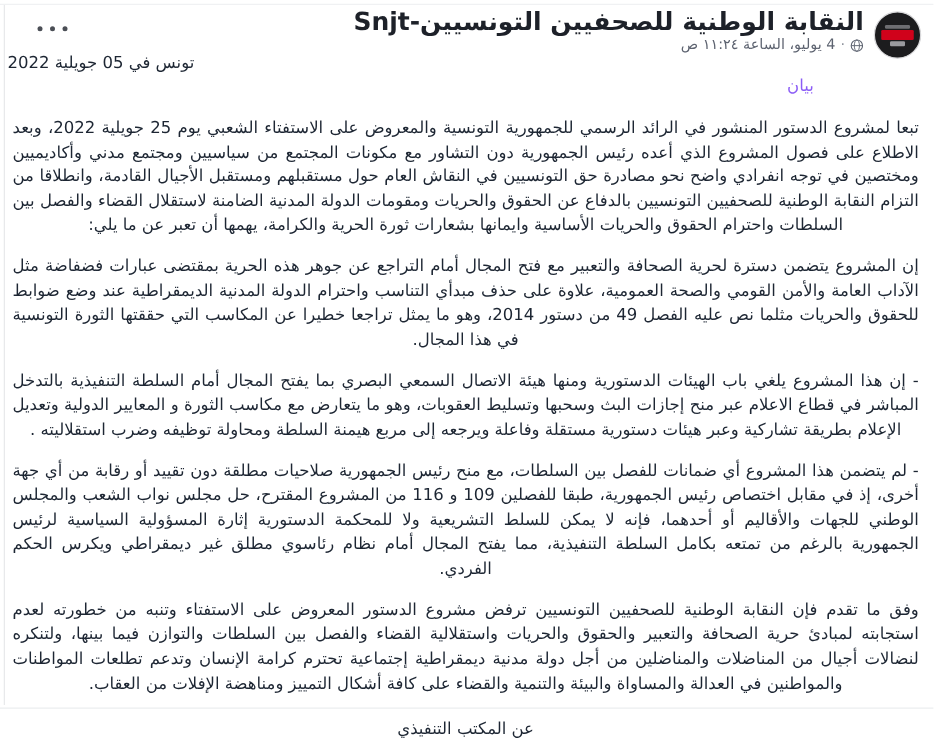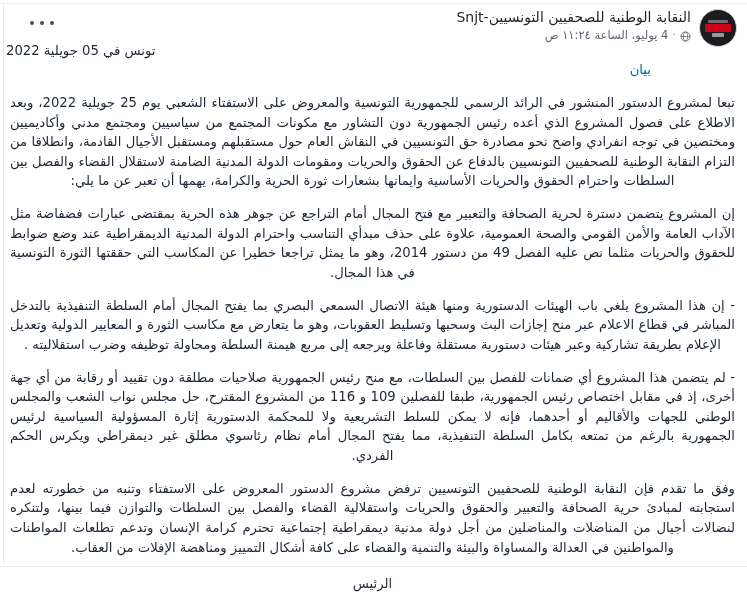--- a/index.html
+++ b/index.html
@@ -93,22 +93,22 @@
     border-radius: 1px;
   }
 
   .header-text {
     position: absolute;
     right: 48px;
     top: 2px;
     text-align: right;
   }
   .page-name {
-    font-size: 14px;
-    font-weight: normal;
+    font-size: 20px;
+    font-weight: bold;
     color: #1d2129;
     line-height: 18px;
     white-space: nowrap;
     letter-spacing: 0;
   }
   .meta-line {
     display: flex;
     flex-direction: row;
     align-items: center;
     justify-content: flex-start;
@@ -168,21 +168,21 @@
     text-align: left;
     font-size: 13.2px;
     line-height: 19px;
     color: #1d2633;
     padding-right: 24px;
   }
   .bayan {
     text-align: right;
     font-size: 13.2px;
     line-height: 19px;
-    color: #0369a1;
+    color: #8b5cf6;
     padding-right: 88px;
   }
   .para {
     text-align: justify;
     text-align-last: center;
     margin-top: 14px;
     font-size: 13.2px;
     line-height: 19.6px;
     color: #1d2633;
     padding: 0 4px;
@@ -242,18 +242,19 @@
     <div class="dateline">تونس في 05 جويلية 2022</div>
     <div class="bayan">بيان</div>
 
     <p class="para">تبعا لمشروع الدستور المنشور في الرائد الرسمي للجمهورية التونسية والمعروض على الاستفتاء الشعبي يوم 25 جويلية 2022، وبعد الاطلاع على فصول المشروع الذي أعده رئيس الجمهورية دون التشاور مع مكونات المجتمع من سياسيين ومجتمع مدني وأكاديميين ومختصين في توجه انفرادي واضح نحو مصادرة حق التونسيين في النقاش العام حول مستقبلهم ومستقبل الأجيال القادمة، وانطلاقا من التزام النقابة الوطنية للصحفيين التونسيين بالدفاع عن الحقوق والحريات ومقومات الدولة المدنية الضامنة لاستقلال القضاء والفصل بين السلطات واحترام الحقوق والحريات الأساسية وايمانها بشعارات ثورة الحرية والكرامة، يهمها أن تعبر عن ما يلي:</p>
     <p class="para tight">إن المشروع يتضمن دسترة لحرية الصحافة والتعبير مع فتح المجال أمام التراجع عن جوهر هذه الحرية بمقتضى عبارات فضفاضة مثل الآداب العامة والأمن القومي والصحة العمومية، علاوة على حذف مبدأي التناسب واحترام الدولة المدنية الديمقراطية عند وضع ضوابط للحقوق والحريات مثلما نص عليه الفصل 49 من دستور 2014، وهو ما يمثل تراجعا خطيرا عن المكاسب التي حققتها الثورة التونسية في هذا المجال.</p>
     <p class="para tight">- إن هذا المشروع يلغي باب الهيئات الدستورية ومنها هيئة الاتصال السمعي البصري بما يفتح المجال أمام السلطة التنفيذية بالتدخل المباشر في قطاع الاعلام عبر منح إجازات البث وسحبها وتسليط العقوبات، وهو ما يتعارض مع مكاسب الثورة و المعايير الدولية وتعديل الإعلام بطريقة تشاركية وعبر هيئات دستورية مستقلة وفاعلة ويرجعه إلى مربع هيمنة السلطة ومحاولة توظيفه وضرب استقلاليته .</p>
     <p class="para tight">- لم يتضمن هذا المشروع أي ضمانات للفصل بين السلطات، مع منح رئيس الجمهورية صلاحيات مطلقة دون تقييد أو رقابة من أي جهة أخرى، إذ في مقابل اختصاص رئيس الجمهورية، طبقا للفصلين 109 و 116 من المشروع المقترح، حل مجلس نواب الشعب والمجلس الوطني للجهات والأقاليم أو أحدهما، فإنه لا يمكن للسلط التشريعية ولا للمحكمة الدستورية إثارة المسؤولية السياسية لرئيس الجمهورية بالرغم من تمتعه بكامل السلطة التنفيذية، مما يفتح المجال أمام نظام رئاسوي مطلق غير ديمقراطي ويكرس الحكم الفردي.</p>
     <p class="para tight">وفق ما تقدم فإن النقابة الوطنية للصحفيين التونسيين ترفض مشروع الدستور المعروض على الاستفتاء وتنبه من خطورته لعدم استجابته لمبادئ حرية الصحافة والتعبير والحقوق والحريات واستقلالية القضاء والفصل بين السلطات والتوازن فيما بينها، ولتنكره لنضالات أجيال من المناضلات والمناضلين من أجل دولة مدنية ديمقراطية إجتماعية تحترم كرامة الإنسان وتدعم تطلعات المواطنات والمواطنين في العدالة والمساواة والبيئة والتنمية والقضاء على كافة أشكال التمييز ومناهضة الإفلات من العقاب.</p>
 
     <div class="sign-block">
+      <span class="sign-line">عن المكتب التنفيذي</span>
       <span class="sign-line">الرئيس</span>
 
     </div>
   </div>
 
 </div>
 
 </body></html>

